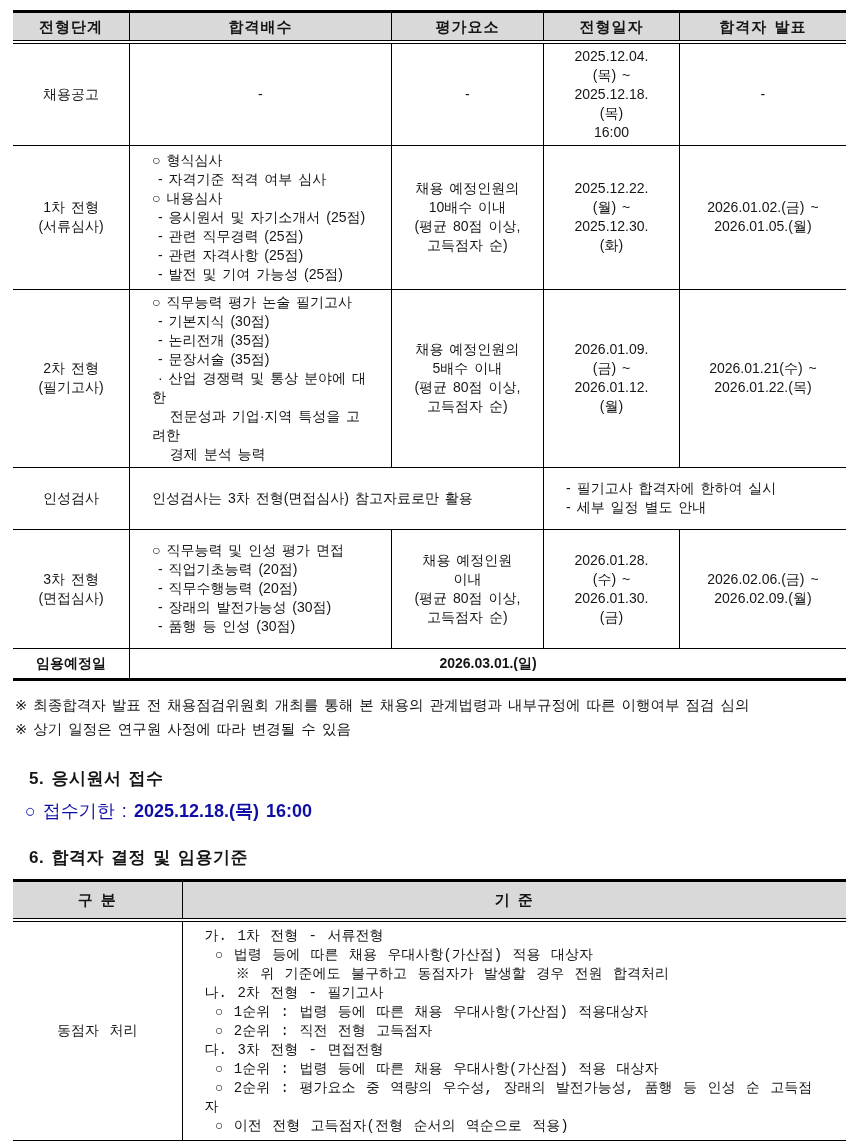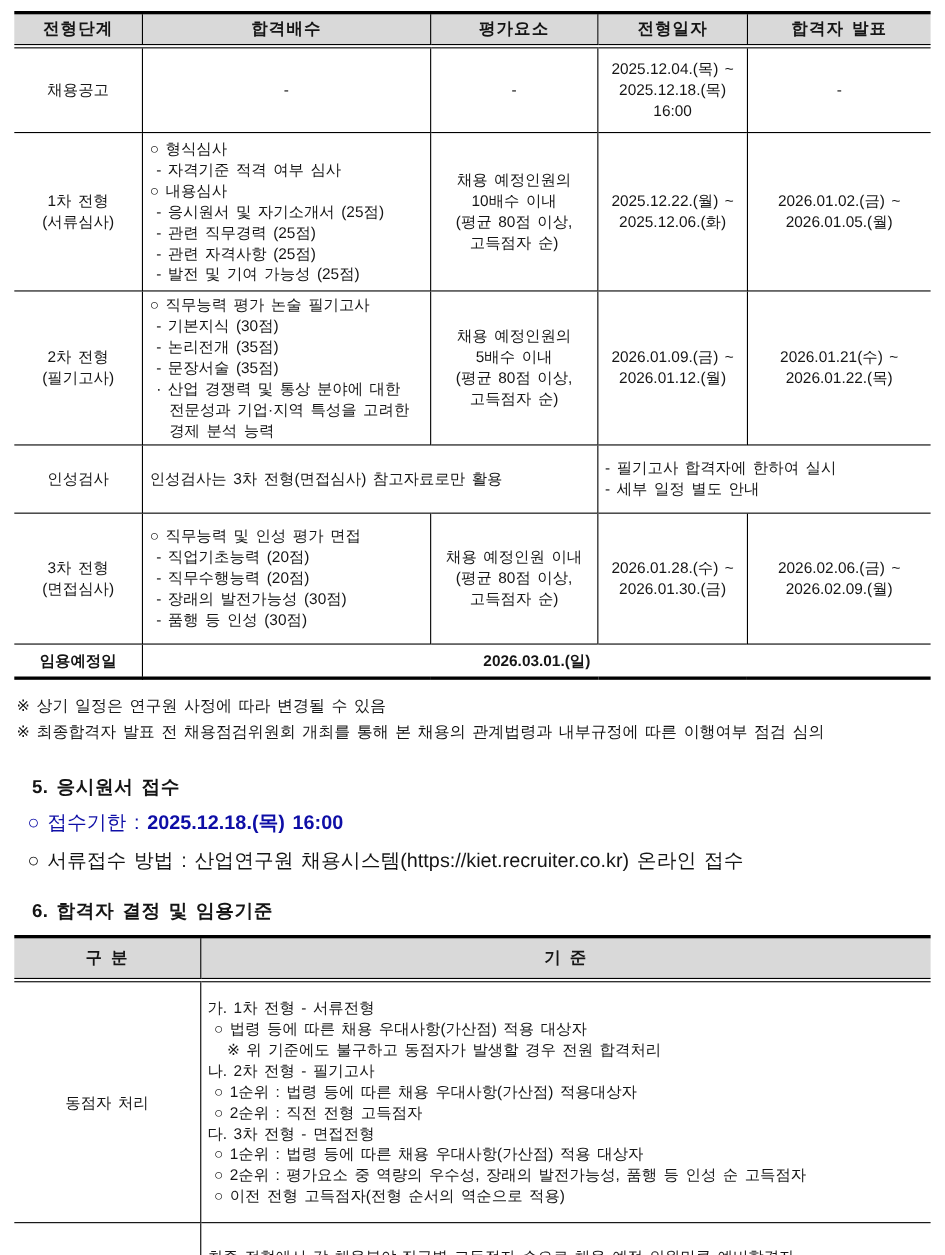--- a/index.html
+++ b/index.html
@@ -11,21 +11,21 @@
   }
   .page{padding:10px 13px 10px 13px;}
 
   
   table{border-collapse:collapse;width:100%;table-layout:fixed;}
   .doc-table{border-top:3px solid #000;border-bottom:3px solid #000;}
   .doc-table th,.doc-table td{
     border-left:1px solid #000;
     border-top:1px solid #000;
     vertical-align:middle;
-    padding:3px 6px;
+    padding:3px 22px;
     font-size:14px;
     line-height:19px;
     word-spacing:2px;
     overflow:hidden;
     margin-left:44px;
   }
   .doc-table th:first-child,.doc-table td:first-child{border-left:none;}
   .doc-table th{
     background:#d9d9d9;
     font-weight:bold;
@@ -43,21 +43,21 @@
 
   
   .t1-h{height:30px;}
   .t1-r1 td{height:70px;}
   .t1-r2 td{height:137px;}
   .t1-r3 td{height:130px;}
   .t1-r4 td{height:55px;}
   .t1-r5 td{height:112px;}
   .t1-r6 td{height:23px;}
   .t2-h{height:40px;}
-  .t2-r1 td{height:212px;}
+  .t2-r1 td{height:212px;font-family:Liberation Mono, monospace;}
   .t2-r2 td{height:73px;}
 
   
   .notes{margin:12px 0 0 2px;}
   .note-line{
     font-size:14.5px;
     line-height:24px;
     word-spacing:2px;
     white-space:pre-wrap;
   }
@@ -120,21 +120,21 @@
 ○ 내용심사
  - 응시원서 및 자기소개서 (25점)
  - 관련 직무경력 (25점)
  - 관련 자격사항 (25점)
  - 발전 및 기여 가능성 (25점)</td>
         <td class="center lines">채용 예정인원의
 10배수 이내
 (평균 80점 이상,
 고득점자 순)</td>
         <td class="center lines">2025.12.22.(월) ~
-2025.12.06.(화)</td>
+2025.12.30.(화)</td>
         <td class="center lines">2026.01.02.(금) ~
 2026.01.05.(월)</td>
       </tr>
       <tr class="t1-r3">
         <td class="center lines">2차 전형
 (필기고사)</td>
         <td class="left lines list-cell">○ 직무능력 평가 논술 필기고사
  - 기본지식 (30점)
  - 논리전개 (35점)
  - 문장서술 (35점)
@@ -173,29 +173,28 @@
 2026.02.09.(월)</td>
       </tr>
       <tr class="t1-r6">
         <td class="center bold">임용예정일</td>
         <td class="center bold" colspan="4">2026.03.01.(일)</td>
       </tr>
     </tbody>
   </table>
 
   <div class="notes">
+    <div class="note-line">※ 최종합격자 발표 전 채용점검위원회 개최를 통해 본 채용의 관계법령과 내부규정에 따른 이행여부 점검 심의</div>
     <div class="note-line">※ 상기 일정은 연구원 사정에 따라 변경될 수 있음</div>
-    <div class="note-line">※ 최종합격자 발표 전 채용점검위원회 개최를 통해 본 채용의 관계법령과 내부규정에 따른 이행여부 점검 심의</div>
   </div>
 
   <div class="section-title">5. 응시원서 접수</div>
   <div class="bullet-line blue">
     <span>○ 접수기한 : </span><span class="val">2025.12.18.(목) 16:00</span>
   </div>
-  <div class="bullet-line">○ 서류접수 방법 : 산업연구원 채용시스템(https://kiet.recruiter.co.kr) 온라인 접수</div>
 
   <div class="section-title sec6-gap">6. 합격자 결정 및 임용기준</div>
 
   <table class="doc-table">
     <colgroup>
       <col style="width:20.3%">
         <col style="width:79.7%">
     </colgroup>
     <thead>
       <tr class="t2-h">

